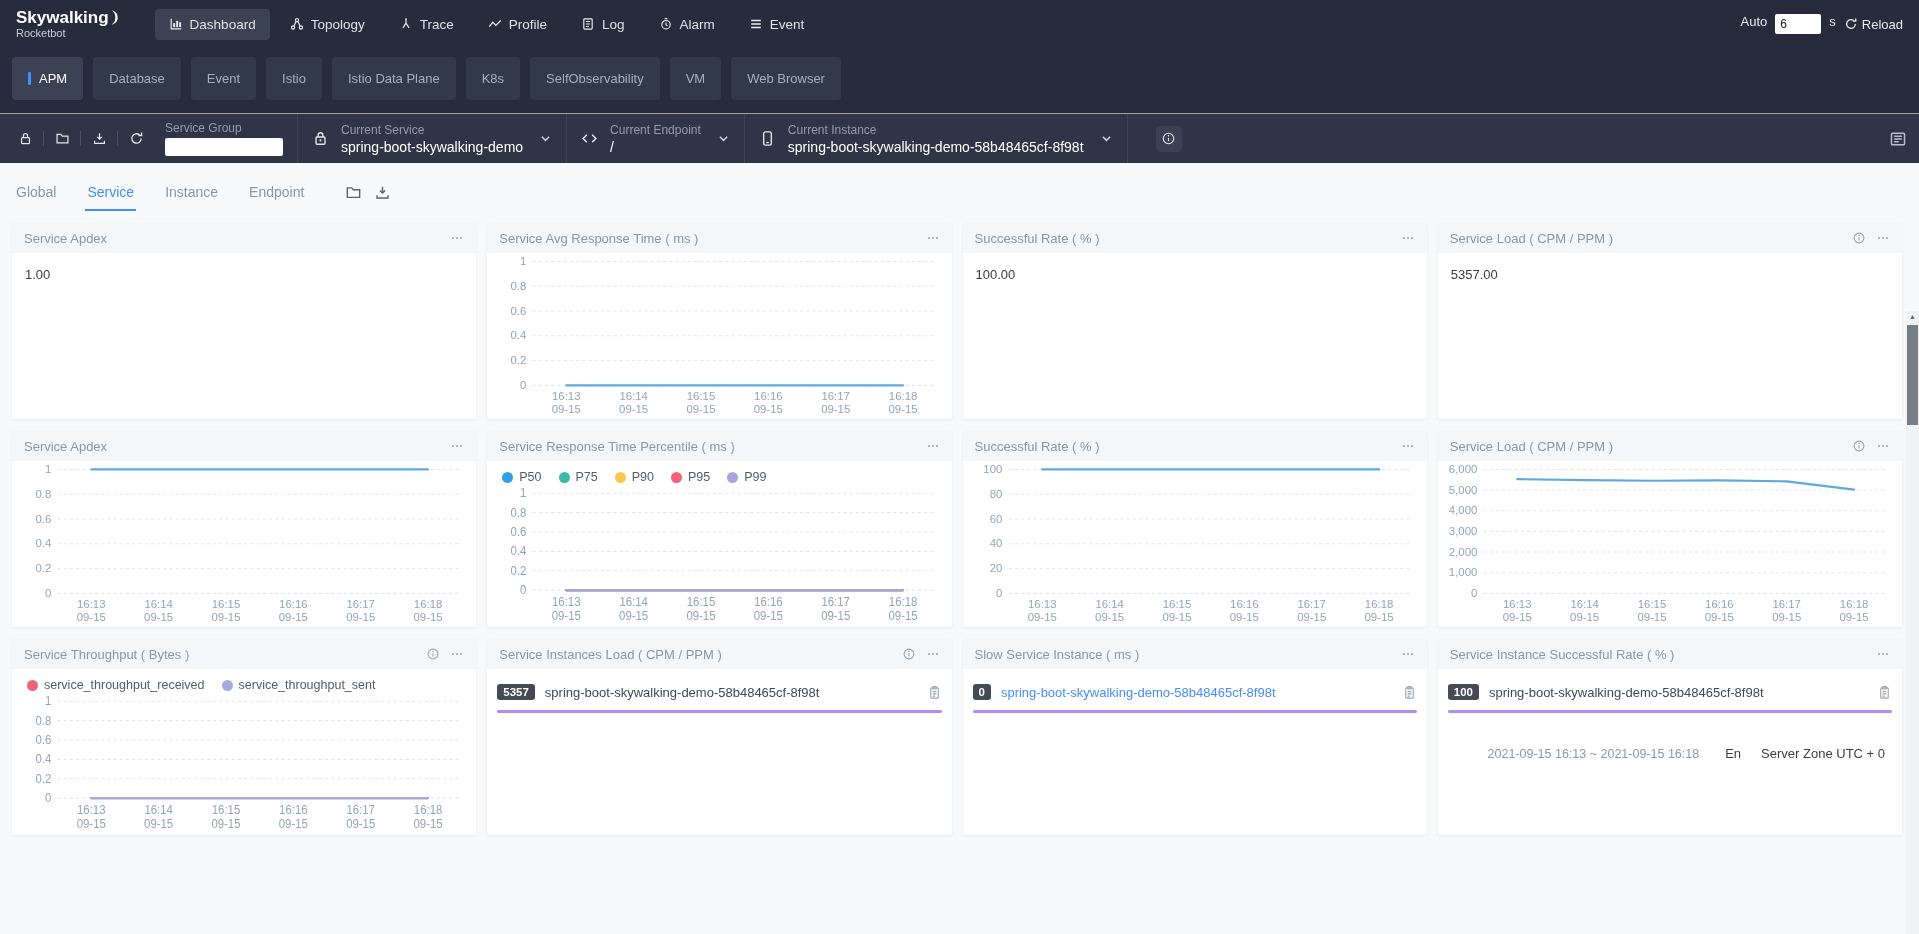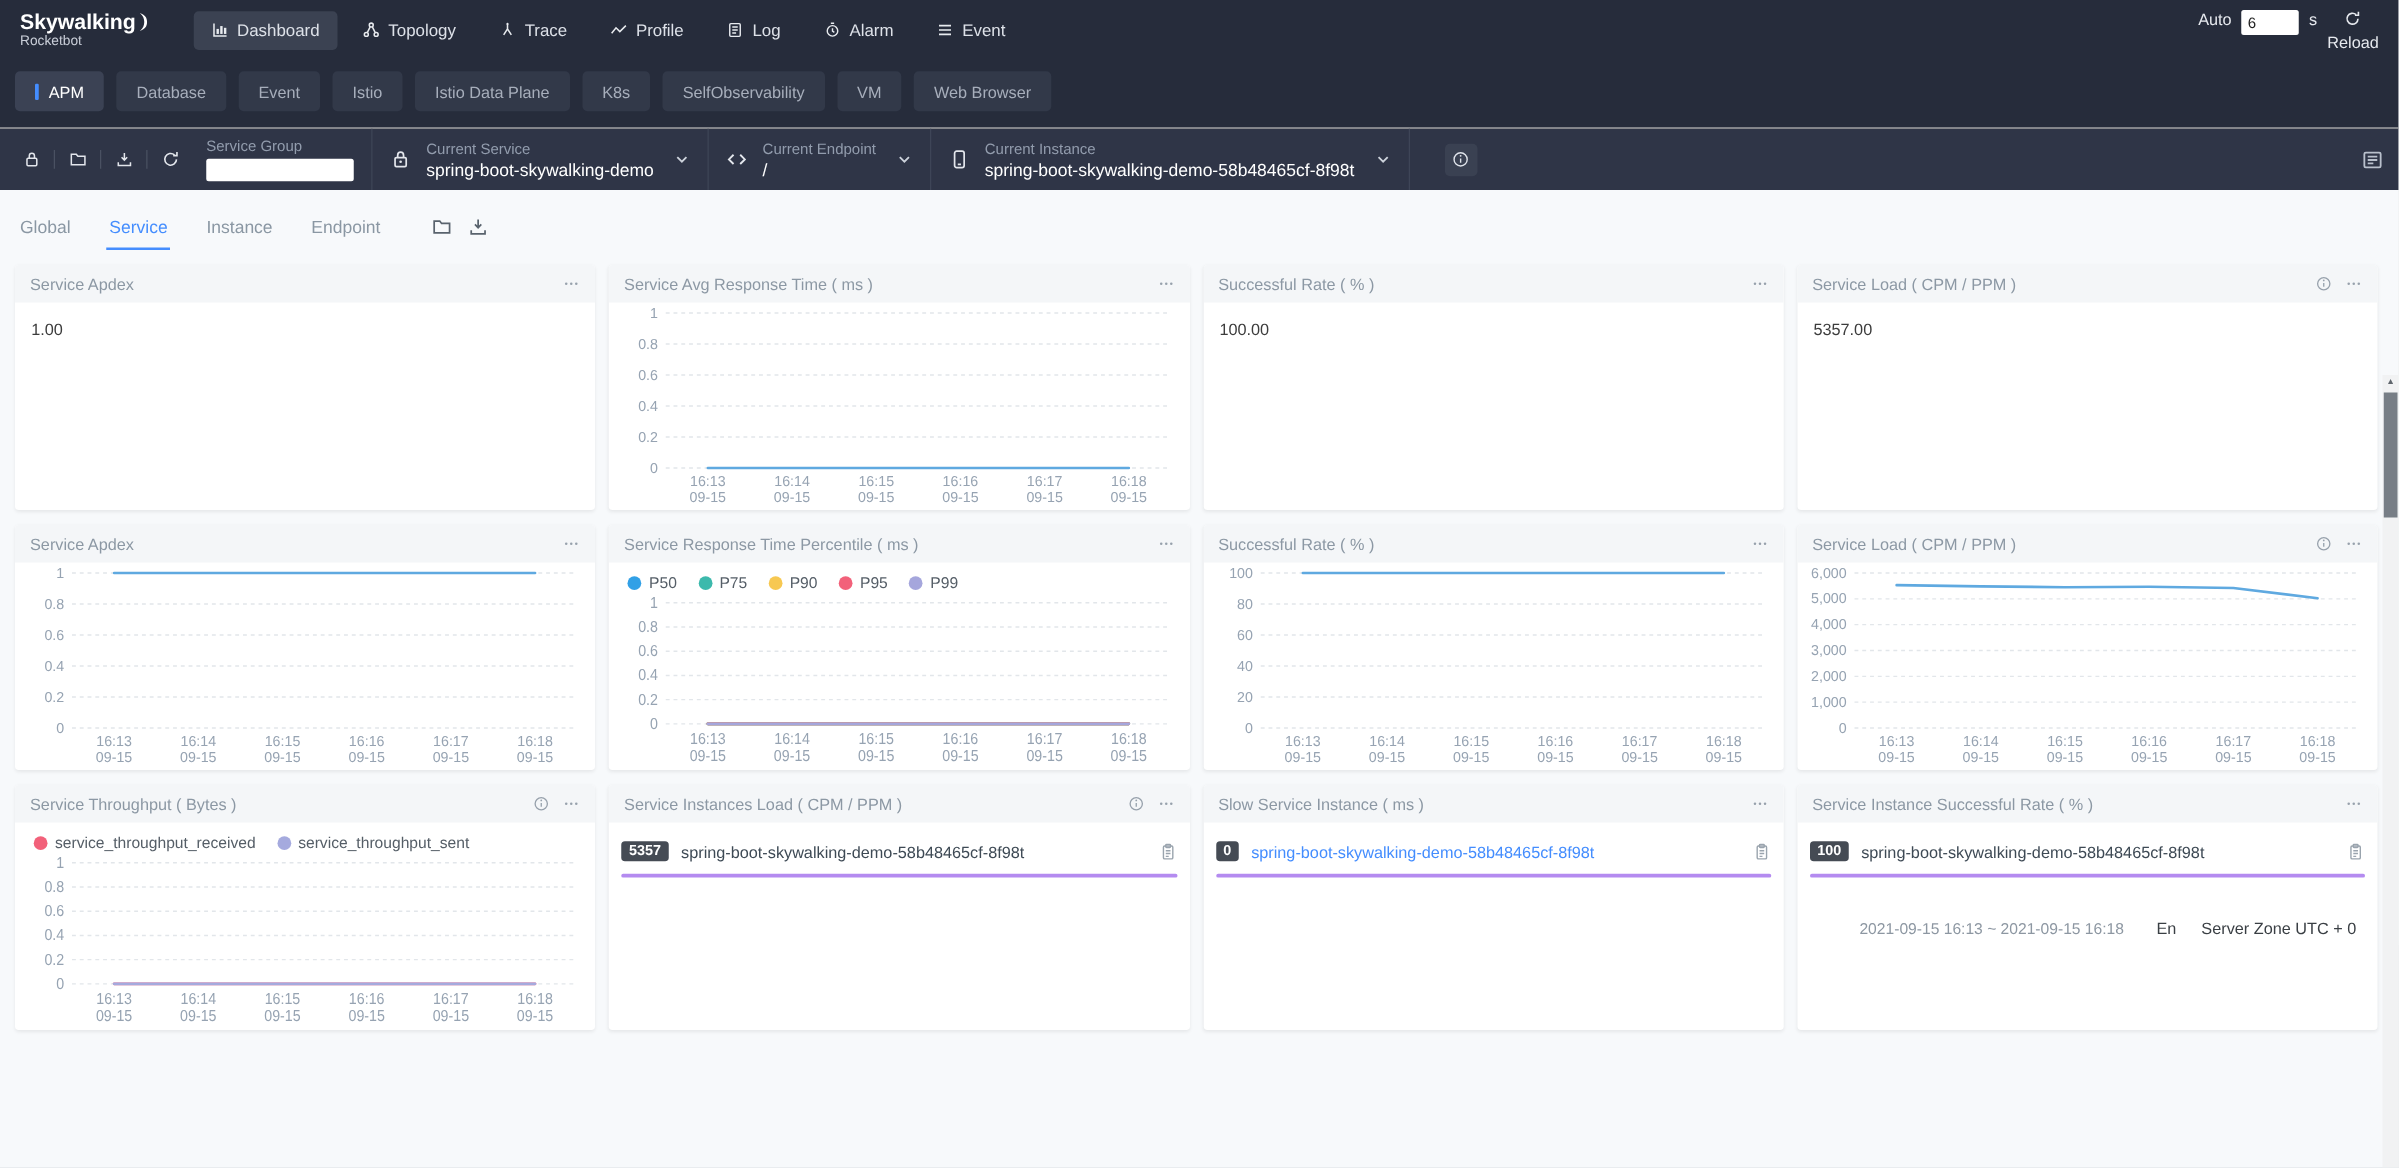--- a/index.html
+++ b/index.html
@@ -14,26 +14,26 @@
   .logo-l1 .icon{width:9px;height:15px;margin-left:1px;color:#fff;}
   .logo-sub{font-size:11px;color:#c9ced8;}
   .main-nav{display:flex;align-items:center;gap:6px;}
   .nav-item{display:flex;align-items:center;gap:7px;padding:8px 14px;border-radius:4px;
             color:#dde1e8;font-size:13.5px;cursor:pointer;white-space:nowrap;}
   .nav-item.active{background:#3b4252;}
   .nav-item .icon{width:14px;height:14px;color:#e8ebef;}
   .top-right{margin-left:auto;display:flex;gap:8px;color:#e6e9ee;font-size:13px;}
   .auto-input{width:46px;height:20px;border:none;border-radius:2px;font-size:12px;padding:0 5px;
               background:#fff;color:#222;}
-  .reload-btn{display:flex;align-items:center;gap:4px;cursor:pointer;flex-direction:column;}
+  .reload-btn{display:flex;align-items:center;gap:4px;cursor:pointer;}
   .reload-btn .icon{width:14px;height:14px;}
 
   
   .chipbar{background:#262c3b;display:flex;gap:10px;padding:9px 12px 13px;}
-  .chip{height:32px;display:flex;align-items:center;padding:0 16px;background:#323949;
+  .chip{height:43px;display:flex;align-items:center;padding:0 16px;background:#323949;
         border-radius:4px;color:#a7aebb;font-size:13px;cursor:pointer;white-space:nowrap;}
   .chip.active{background:#3b4254;color:#fff;}
   .chip .bar{width:3px;height:13px;background:#448dfe;border-radius:1px;margin-right:8px;display:none;}
   .chip.active .bar{display:block;}
 
   
   .toolbar{height:50px;background:#2f3547;display:flex;align-items:center;padding:0 10px;
            position:relative;border-top:1px solid #a3a3a3;}
   .tool-btn{width:30px;height:22px;display:flex;align-items:center;justify-content:center;
             color:#e3e6ec;cursor:pointer;}

